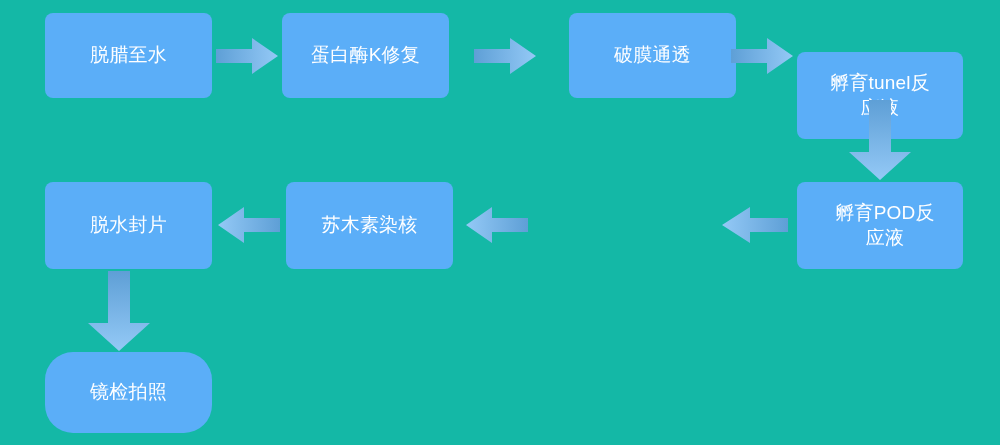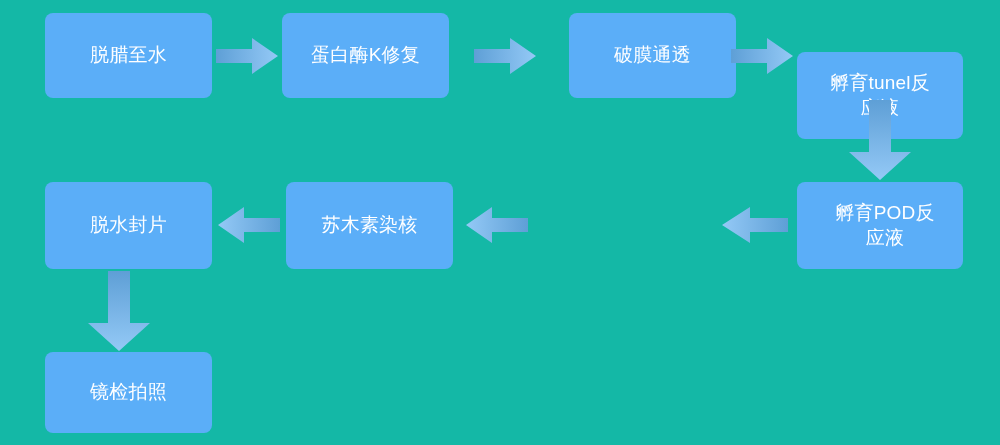--- a/index.html
+++ b/index.html
@@ -174,17 +174,17 @@
       <defs>
         <linearGradient id="gradD2" x1="0" y1="0" x2="0" y2="1">
           <stop offset="0%" stop-color="#5E9FD6"></stop>
           <stop offset="100%" stop-color="#94C9F6"></stop>
         </linearGradient>
       </defs>
       <path d="M20,0 L42,0 L42,52 L62,52 L31,80 L0,52 L20,52 Z" fill="url(#gradD2)"></path>
     </svg>
   </div>
 
-  <div class="node" style="left:45px; top:352px; width:167px; height:81px;">
+  <div class="node" style="left:45px; top:352px; width:167px; height:81px;border-radius:28px;">
     <span class="node-label">镜检拍照</span>
   </div>
 
 </div>
 
 </body></html>

